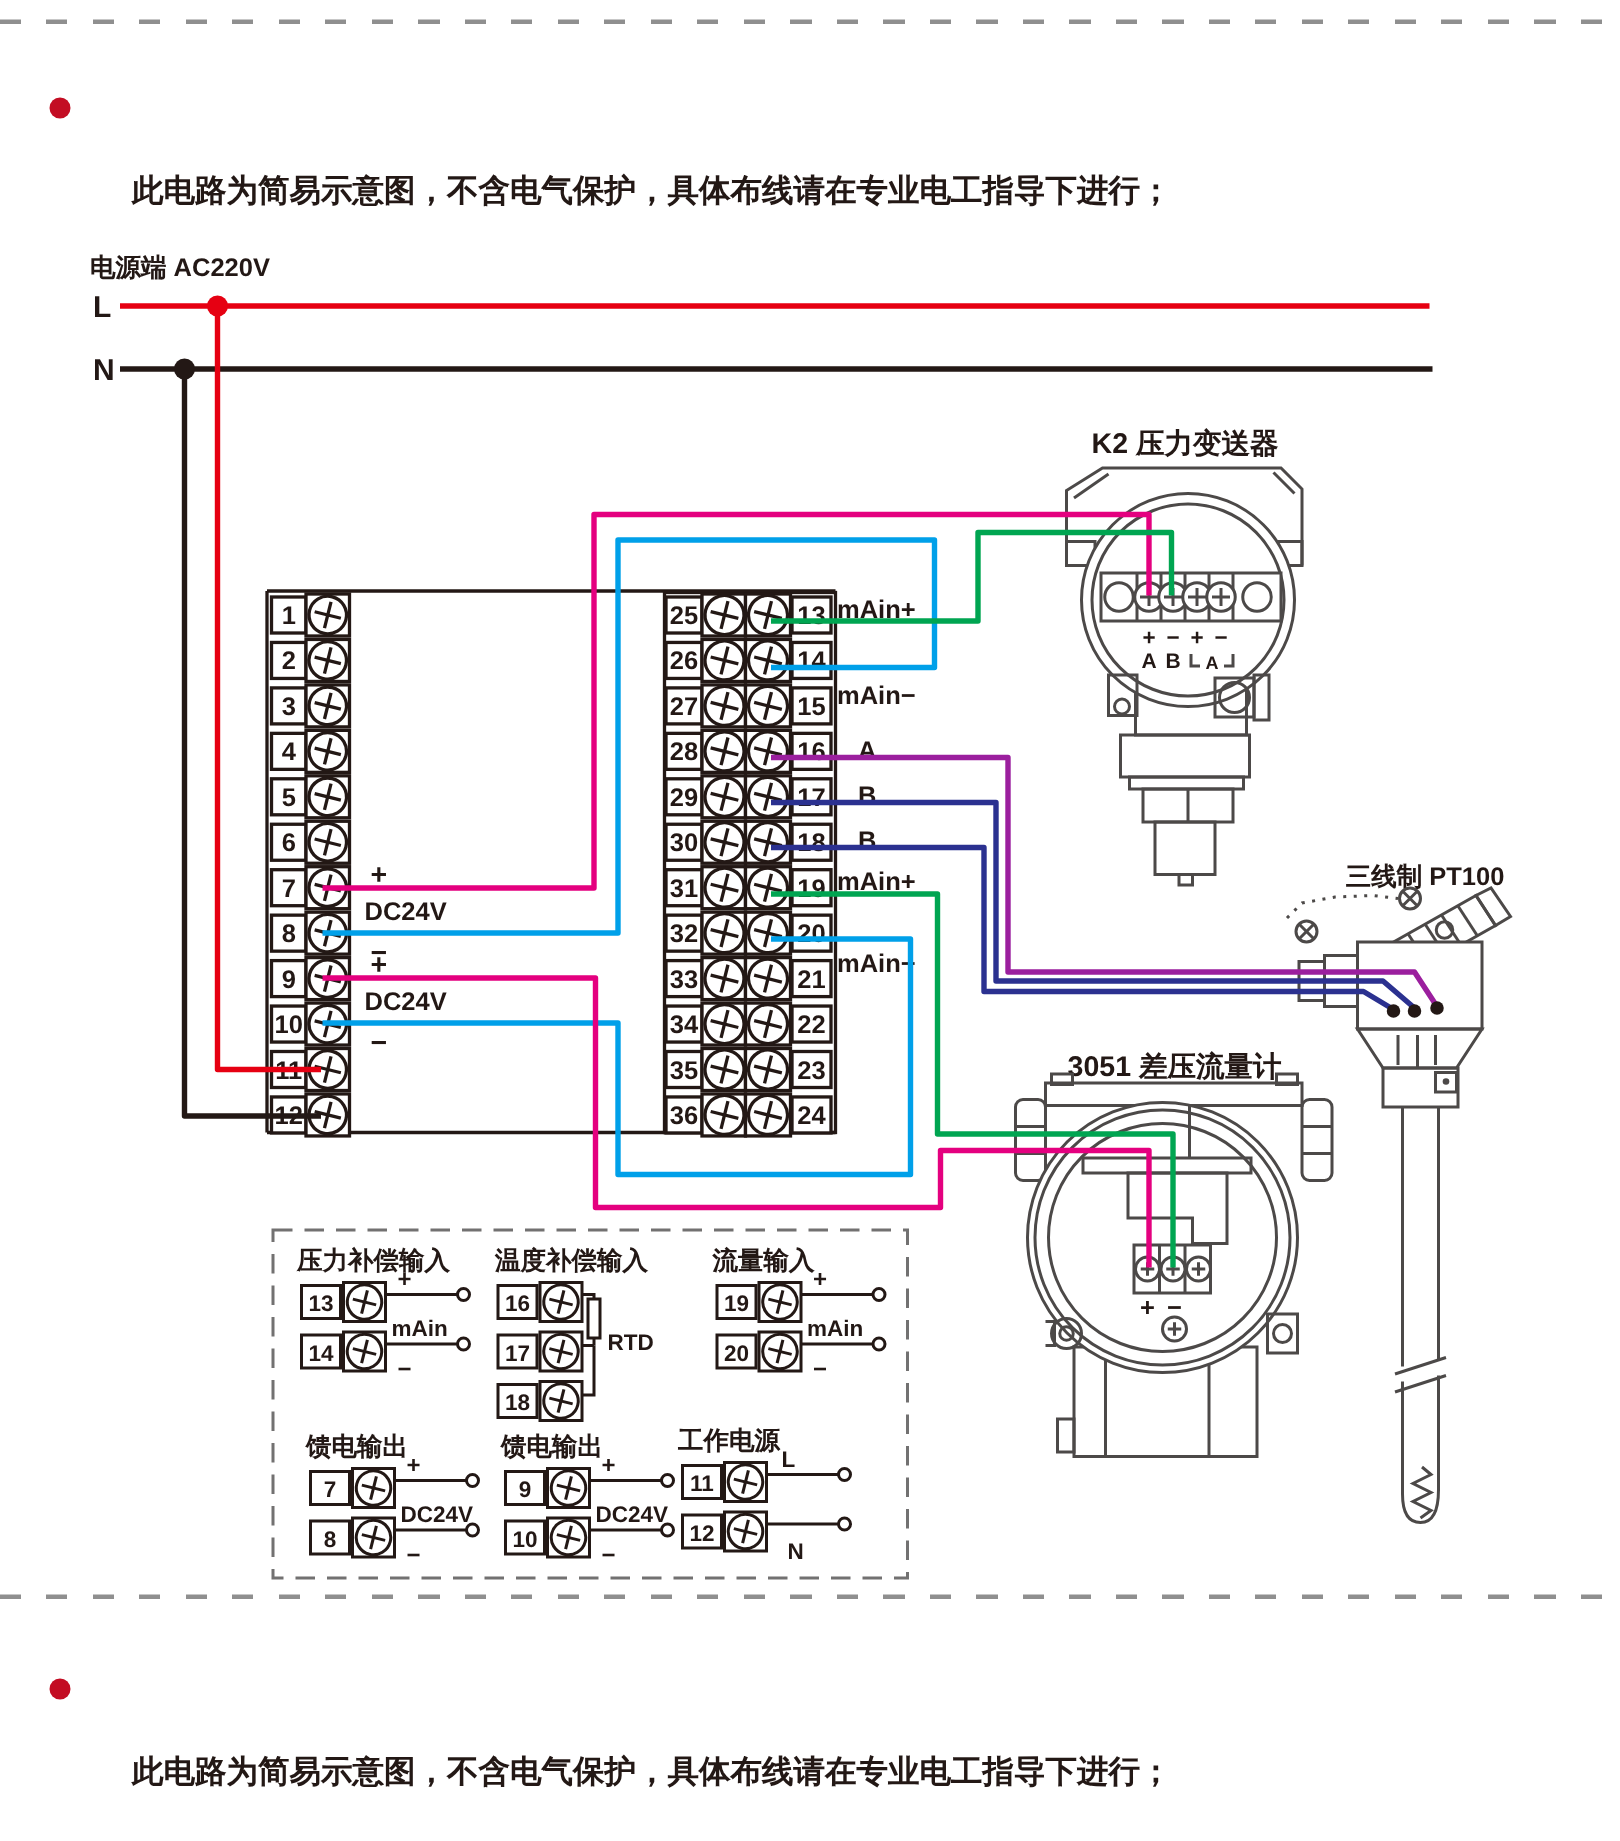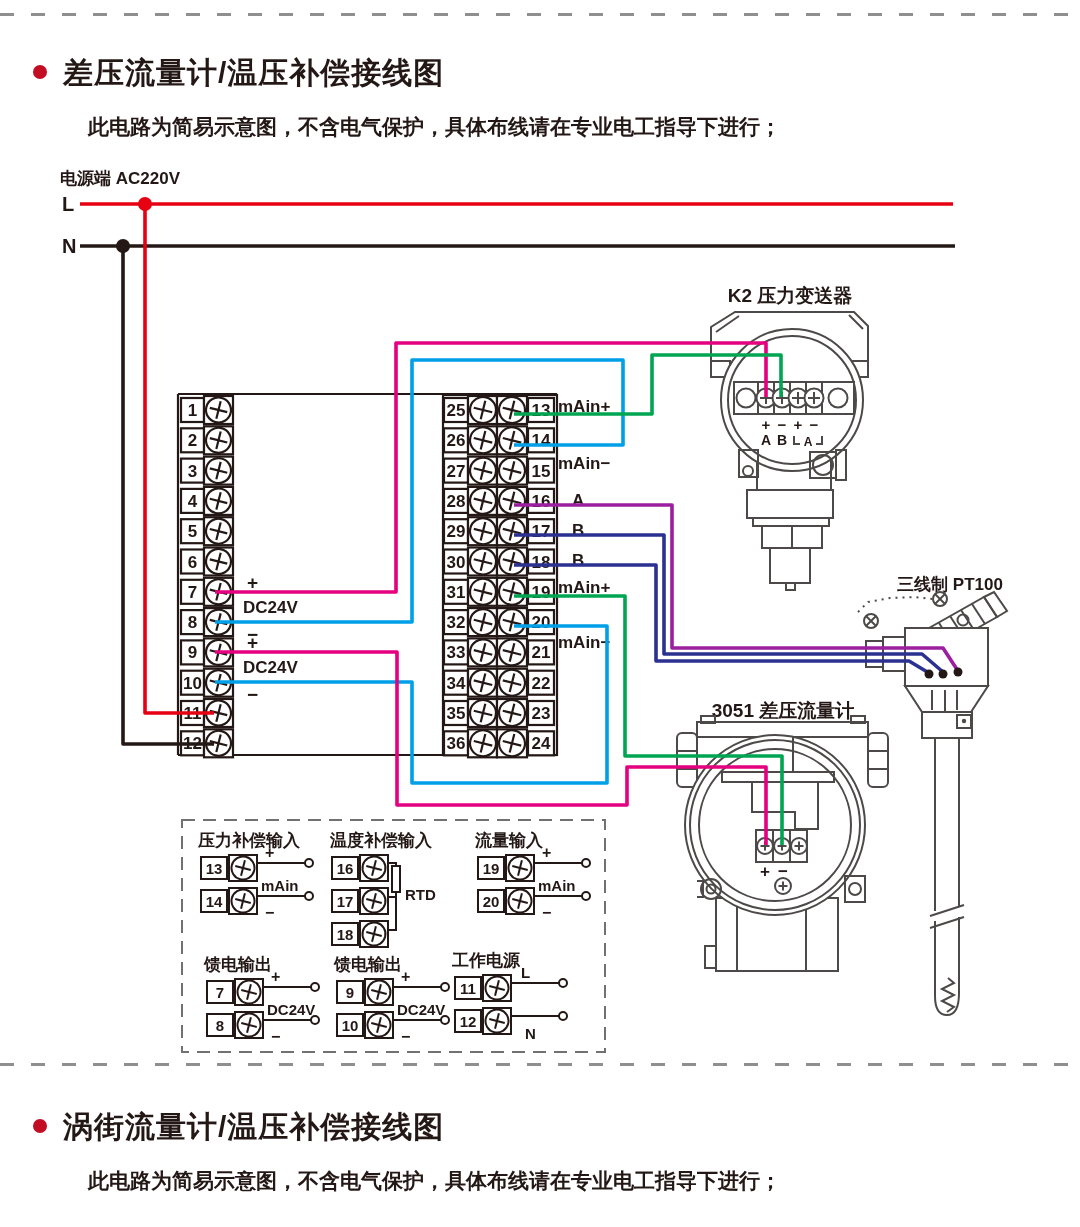--- a/index.html
+++ b/index.html
@@ -40,21 +40,20 @@
   .jdot{fill:#231815;stroke:none;}
 </style>
 </head>
 <body>
 
 <div class="page">
 
   <div class="dash" style="top:13px"></div>
 
   <div class="bullet" style="left:33px;top:65px"></div>
-  <div class="sec-title" style="top:53px">差压流量计/温压补偿接线图</div>
   <div class="sec-note" style="top:113px">此电路为简易示意图，不含电气保护，具体布线请在专业电工指导下进行；</div>
 
   <svg width="1080" height="1227" viewBox="0 0 1080 1227">
 
     <text x="60" y="184" class="pwr-lbl">电源端 AC220V</text>
     <text x="62" y="211" class="ln-lbl" fill="#e60012">L</text>
     <text x="62" y="253" class="ln-lbl">N</text>
 
     <g>
       <line class="rail" x1="178" y1="394" x2="557" y2="394"></line>
@@ -733,16 +732,15 @@
             <circle class="oc" cx="563" cy="1016" r="4"></circle>
             <text class="dlbl" x="521" y="978">L</text>
             <text class="dlbl" x="525" y="1039">N</text>
           </g>
         </g>
     </g>
   </svg>
 
   <div class="dash" style="top:1063px"></div>
   <div class="bullet" style="left:33px;top:1119px"></div>
-  <div class="sec-title" style="top:1107px">涡街流量计/温压补偿接线图</div>
   <div class="sec-note" style="top:1167px">此电路为简易示意图，不含电气保护，具体布线请在专业电工指导下进行；</div>
 
 </div>
 
 </body></html>

